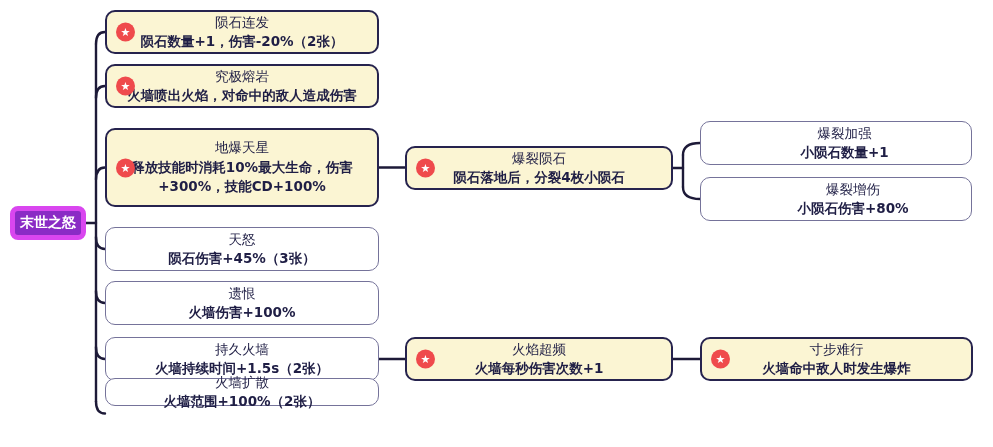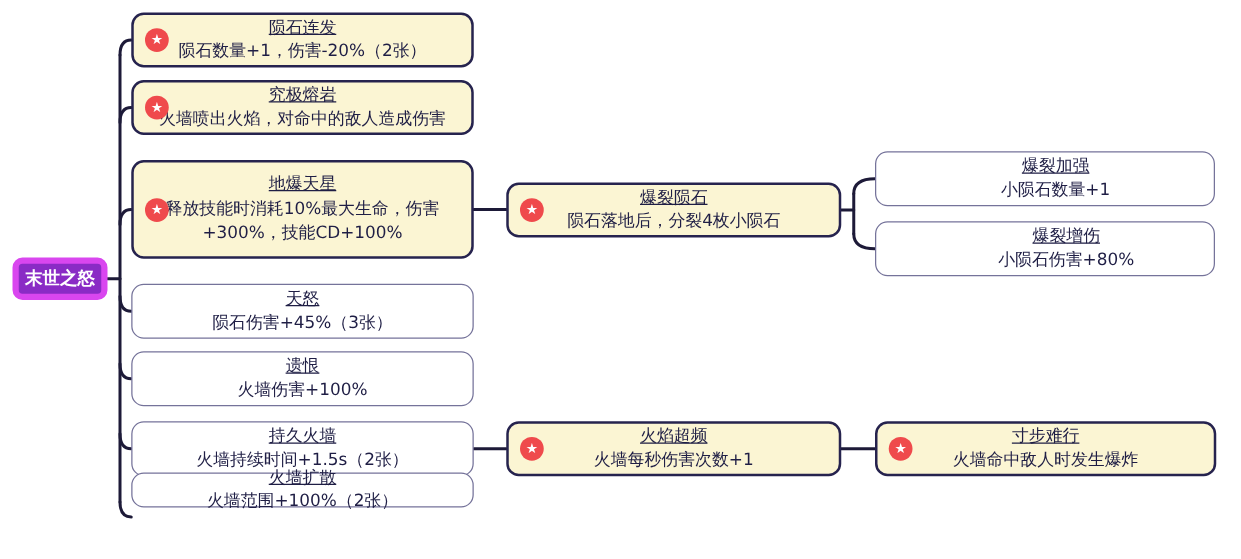--- a/index.html
+++ b/index.html
@@ -36,22 +36,22 @@
     cursor: default;
   }
   .card.gold {
     background: #FBF5D3;
     border: 2px solid #26234E;
   }
   .card.plain {
     background: #FFFFFF;
     border: 1.5px solid #75739A;
   }
-  .card .title { font-weight: 400; text-decoration: underline; }
-  .card .desc  { font-weight: 400; }
+  .card .title { font-weight: 400; }
+  .card .desc  { font-weight: 700; }
   .star {
     position: absolute;
     left: 9px;
     top: 50%;
     transform: translateY(-50%);
     width: 19px;
     height: 19px;
     border-radius: 50%;
     background: #EF4A4C;
     color: #ffffff;

